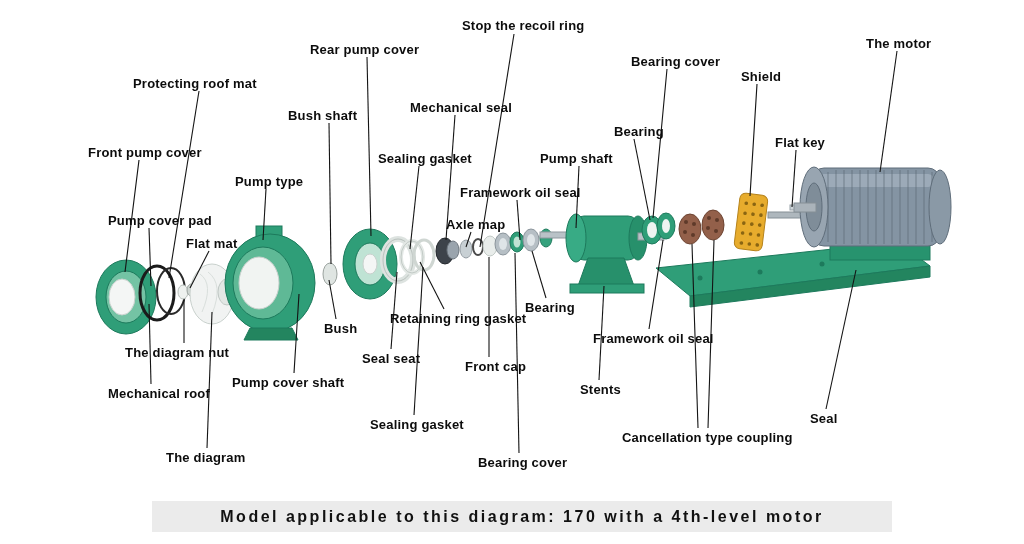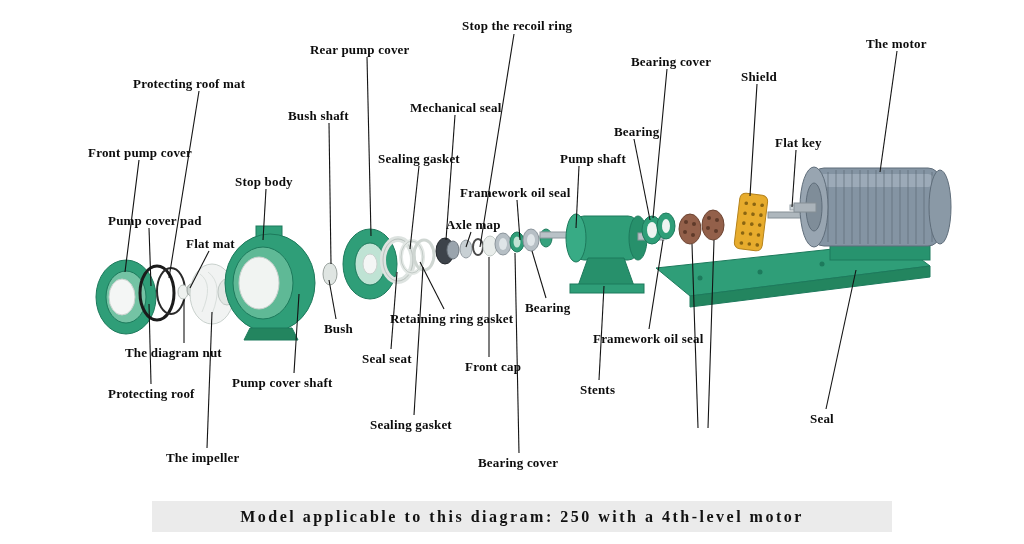--- a/index.html
+++ b/index.html
@@ -1,17 +1,17 @@
 <!DOCTYPE html>
 <html><head>
 <meta charset="utf-8">
 <style>
   html,body{margin:0;padding:0;background:#ffffff;}
   .stage{position:relative;width:1024px;height:544px;background:#ffffff;overflow:hidden;
-         font-family:Liberation Serif, serif;}
+         font-family:Liberation Sans, sans-serif;}
   .illustration{position:absolute;left:0;top:0;}
   .lbl{position:absolute;font-weight:700;font-size:13px;color:#0c0c0c;white-space:nowrap;letter-spacing:.2px;}
   .caption{position:absolute;left:152px;top:501px;width:740px;height:31px;background:#ebebeb;
            display:flex;align-items:center;justify-content:center;
            font-weight:700;font-size:16px;letter-spacing:2.5px;color:#111;}
 </style>
 </head>
 <body>
 
 <div class="stage">
@@ -217,36 +217,37 @@
   <div class="lbl" style="left:631px;top:54px">Bearing cover</div>
   <div class="lbl" style="left:866px;top:36px">The motor</div>
   <div class="lbl" style="left:741px;top:69px">Shield</div>
   <div class="lbl" style="left:133px;top:76px">Protecting roof mat</div>
   <div class="lbl" style="left:288px;top:108px">Bush shaft</div>
   <div class="lbl" style="left:410px;top:100px">Mechanical seal</div>
   <div class="lbl" style="left:614px;top:124px">Bearing</div>
   <div class="lbl" style="left:775px;top:135px">Flat key</div>
   <div class="lbl" style="left:88px;top:145px">Front pump cover</div>
   <div class="lbl" style="left:378px;top:151px">Sealing gasket</div>
-  <div class="lbl" style="left:560px;top:151px">Pump shaft</div>
-  <div class="lbl" style="left:235px;top:174px">Stop body</div>
+  <div class="lbl" style="left:540px;top:151px">Pump shaft</div>
+  <div class="lbl" style="left:235px;top:174px">Pump type</div>
   <div class="lbl" style="left:460px;top:185px">Framework oil seal</div>
   <div class="lbl" style="left:108px;top:213px">Pump cover pad</div>
   <div class="lbl" style="left:446px;top:217px">Axle map</div>
   <div class="lbl" style="left:186px;top:236px">Flat mat</div>
   <div class="lbl" style="left:324px;top:321px">Bush</div>
   <div class="lbl" style="left:390px;top:311px">Retaining ring gasket</div>
   <div class="lbl" style="left:525px;top:300px">Bearing</div>
   <div class="lbl" style="left:125px;top:345px">The diagram nut</div>
   <div class="lbl" style="left:362px;top:351px">Seal seat</div>
-  <div class="lbl" style="left:108px;top:386px">Protecting roof</div>
+  <div class="lbl" style="left:108px;top:386px">Mechanical roof</div>
   <div class="lbl" style="left:232px;top:375px">Pump cover shaft</div>
   <div class="lbl" style="left:465px;top:359px">Front cap</div>
   <div class="lbl" style="left:593px;top:331px">Framework oil seal</div>
   <div class="lbl" style="left:580px;top:382px">Stents</div>
-  <div class="lbl" style="left:166px;top:450px">The impeller</div>
+  <div class="lbl" style="left:166px;top:450px">The diagram</div>
   <div class="lbl" style="left:370px;top:417px">Sealing gasket</div>
   <div class="lbl" style="left:478px;top:455px">Bearing cover</div>
+  <div class="lbl" style="left:622px;top:430px">Cancellation type coupling</div>
   <div class="lbl" style="left:810px;top:411px">Seal</div>
 
-  <div class="caption">Model applicable to this diagram: 250 with a 4th-level motor</div>
+  <div class="caption">Model applicable to this diagram: 170 with a 4th-level motor</div>
 
 </div>
 
 </body></html>

